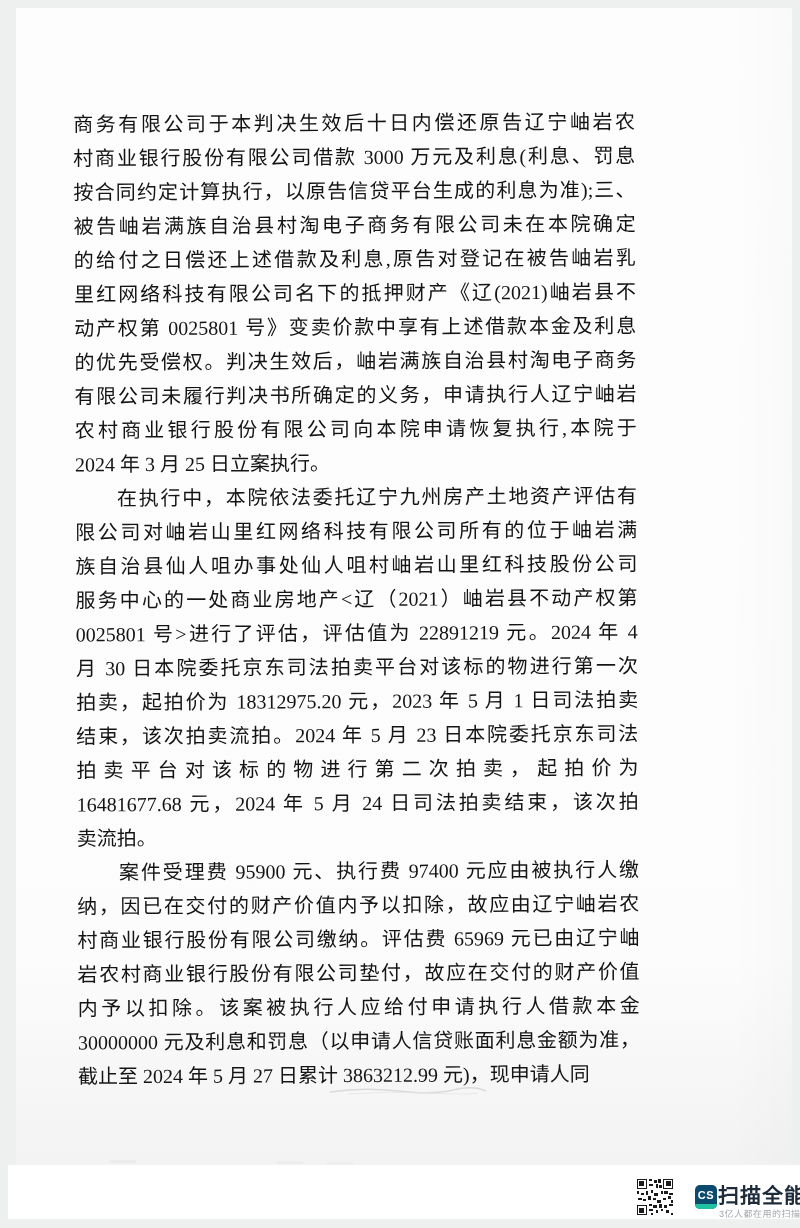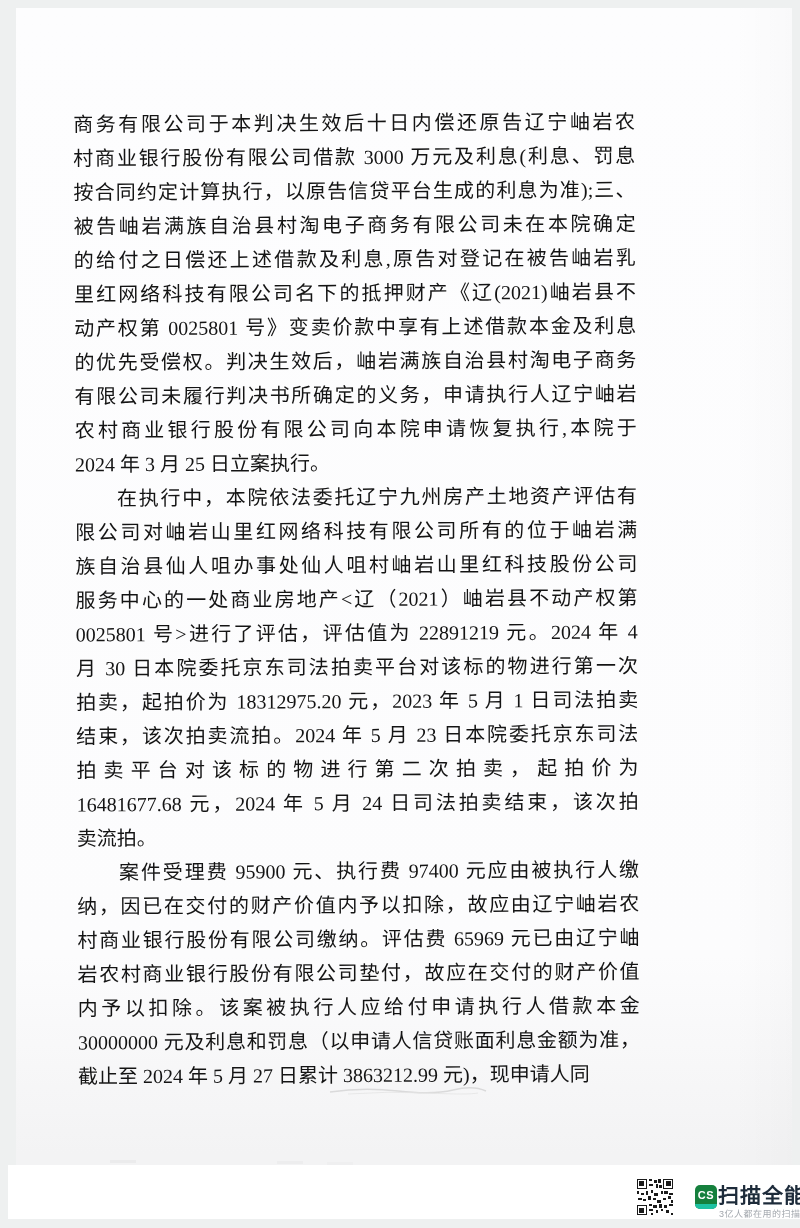--- a/index.html
+++ b/index.html
@@ -47,21 +47,21 @@
     position: absolute;
     left: 8px; top: 1165px;
     width: 792px; height: 54px;
     background: #ffffff;
   }
   .qr { position: absolute; left: 629px; top: 14px; width: 36px; height: 36px; }
   .cs-badge {
     position: absolute; left: 687px; top: 20px;
     width: 22px; height: 24px;
     border-radius: 5px;
-    background: #15803d;
+    background: #0c4a6e;
     overflow: hidden;
   }
   .cs-badge .cs-text {
     position: absolute; left: 0; right: 0; top: 2px;
     text-align: center;
     color: #ffffff;
     font: 700 11px/16px "Liberation Sans", sans-serif;
     letter-spacing: 0.5px;
   }
   .cs-badge .cs-accent {

